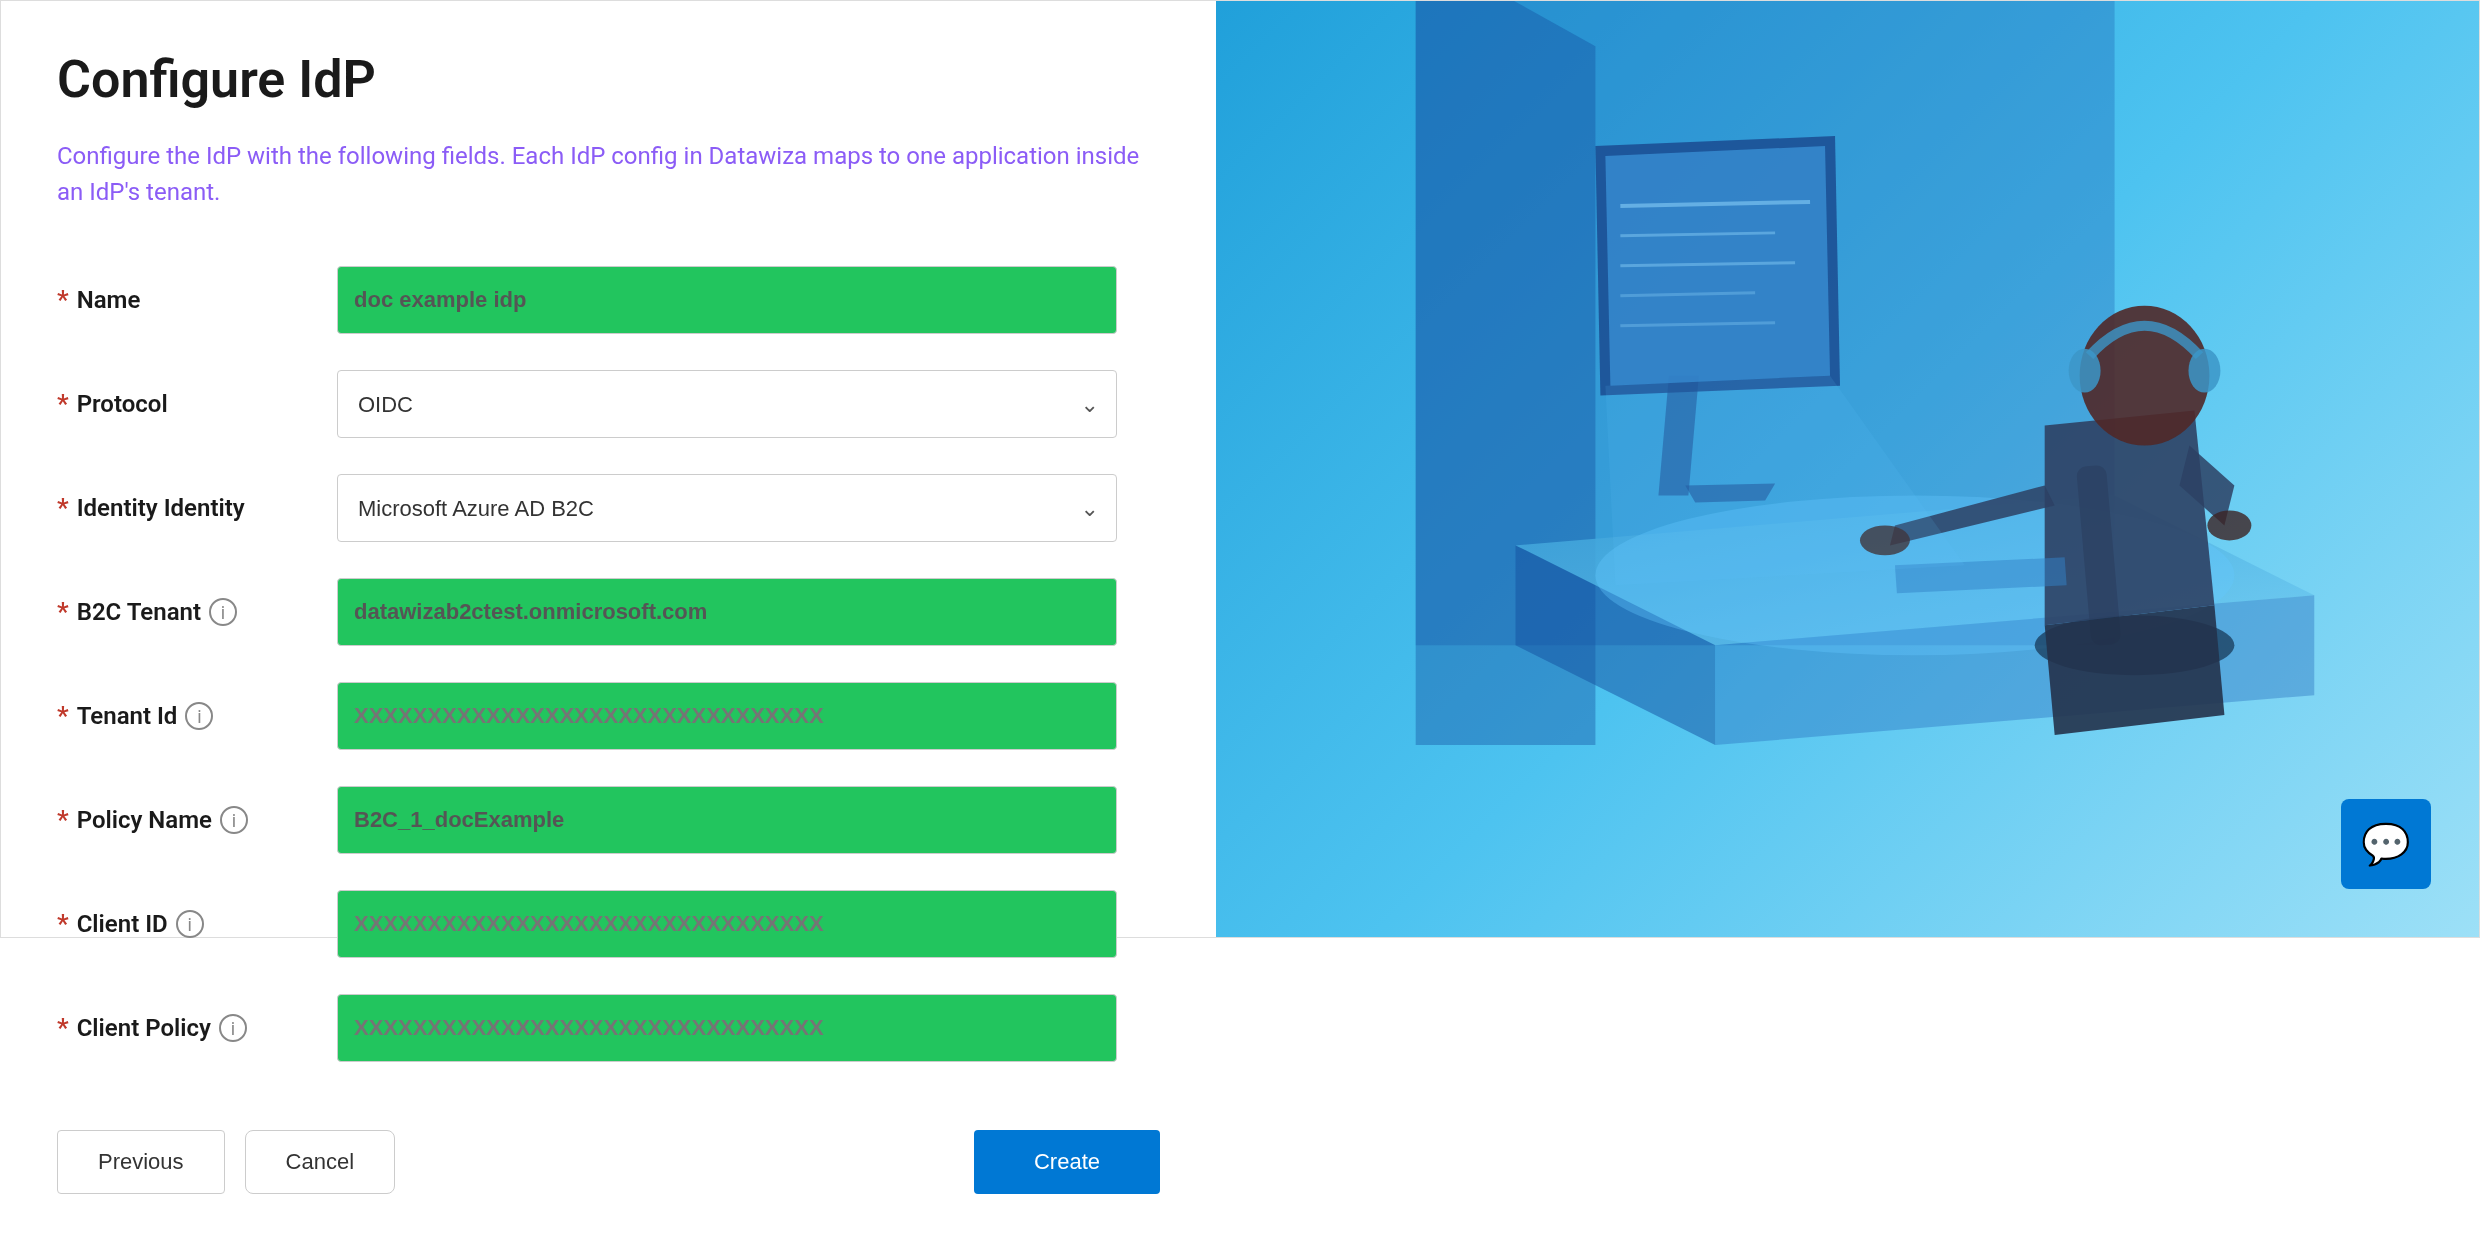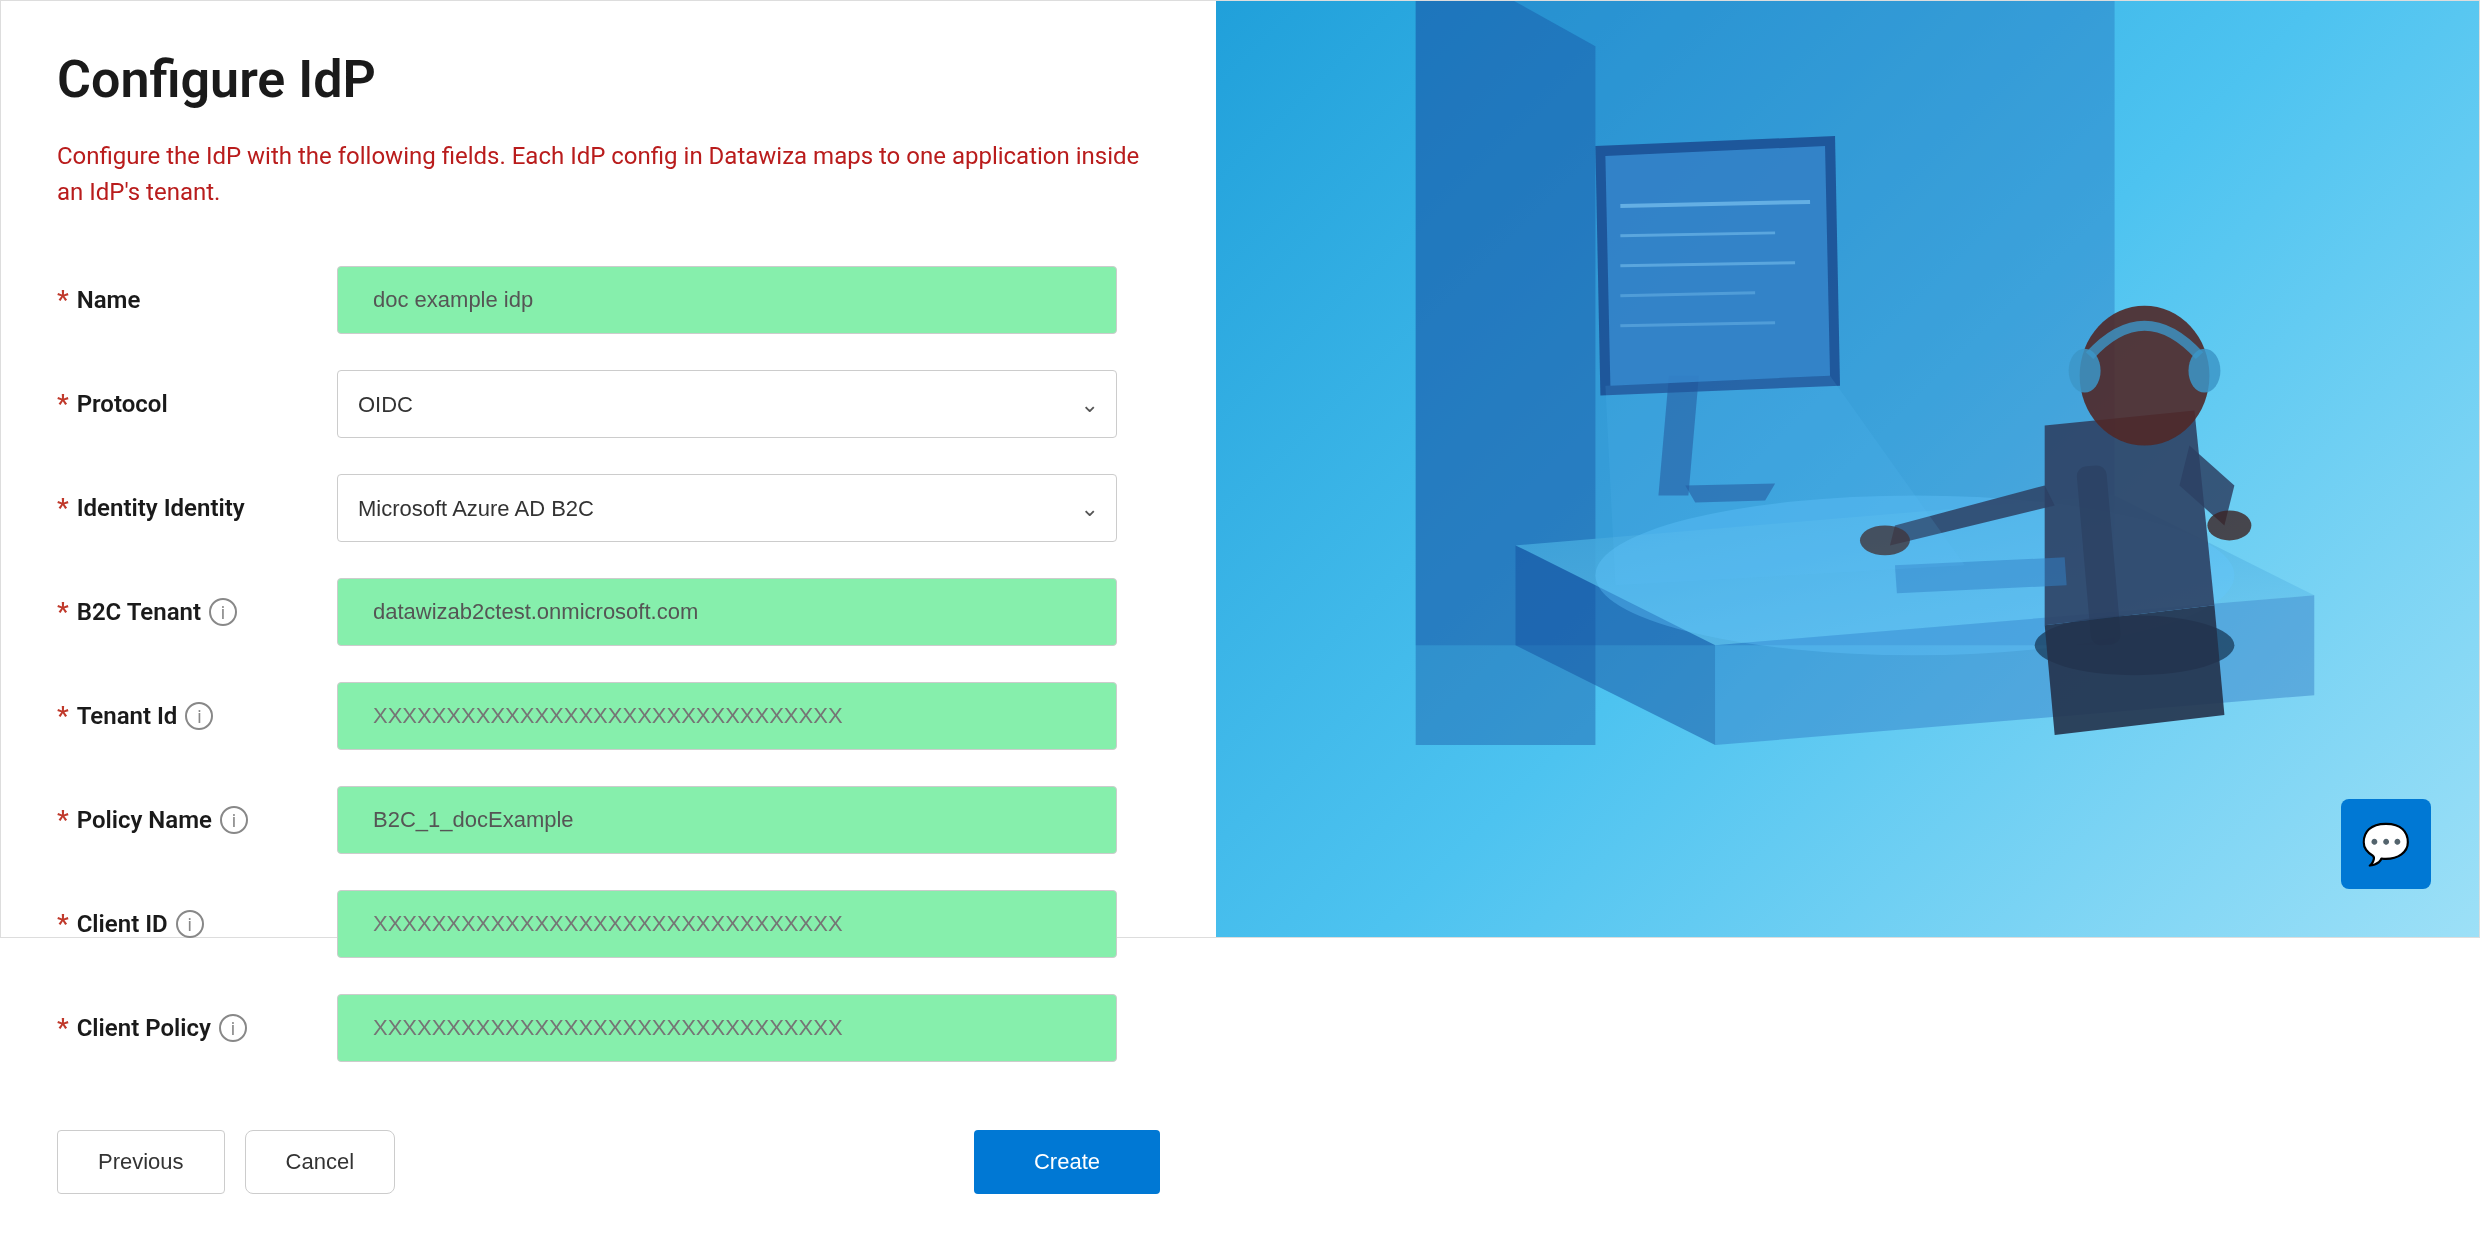--- a/index.html
+++ b/index.html
@@ -33,21 +33,21 @@
 
     .page-title {
       font-size: 52px;
       font-weight: 600;
       color: #1a1a1a;
       margin-bottom: 28px;
     }
 
     .page-description {
       font-size: 24px;
-      color: #b91c1c;
+      color: #8b5cf6;
       margin-bottom: 56px;
       line-height: 1.5;
     }
 
     .form-body {
       flex: 1;
       display: flex;
       flex-direction: column;
       gap: 0;
     }
@@ -88,25 +88,26 @@
       cursor: pointer;
       flex-shrink: 0;
     }
 
     .form-input {
       flex: 1;
       max-width: 780px;
       height: 68px;
       border: 1px solid #ccc;
       border-radius: 4px;
-      padding: 0 35px;
+      padding: 0 16px;
       font-size: 22px;
       color: #555;
-      background: #86efac;
+      background: #22c55e;
       outline: none;
+      font-weight: bold;
     }
 
     .select-wrapper {
       flex: 1;
       max-width: 780px;
       position: relative;
     }
 
     .select-wrapper select {
       width: 100%;

